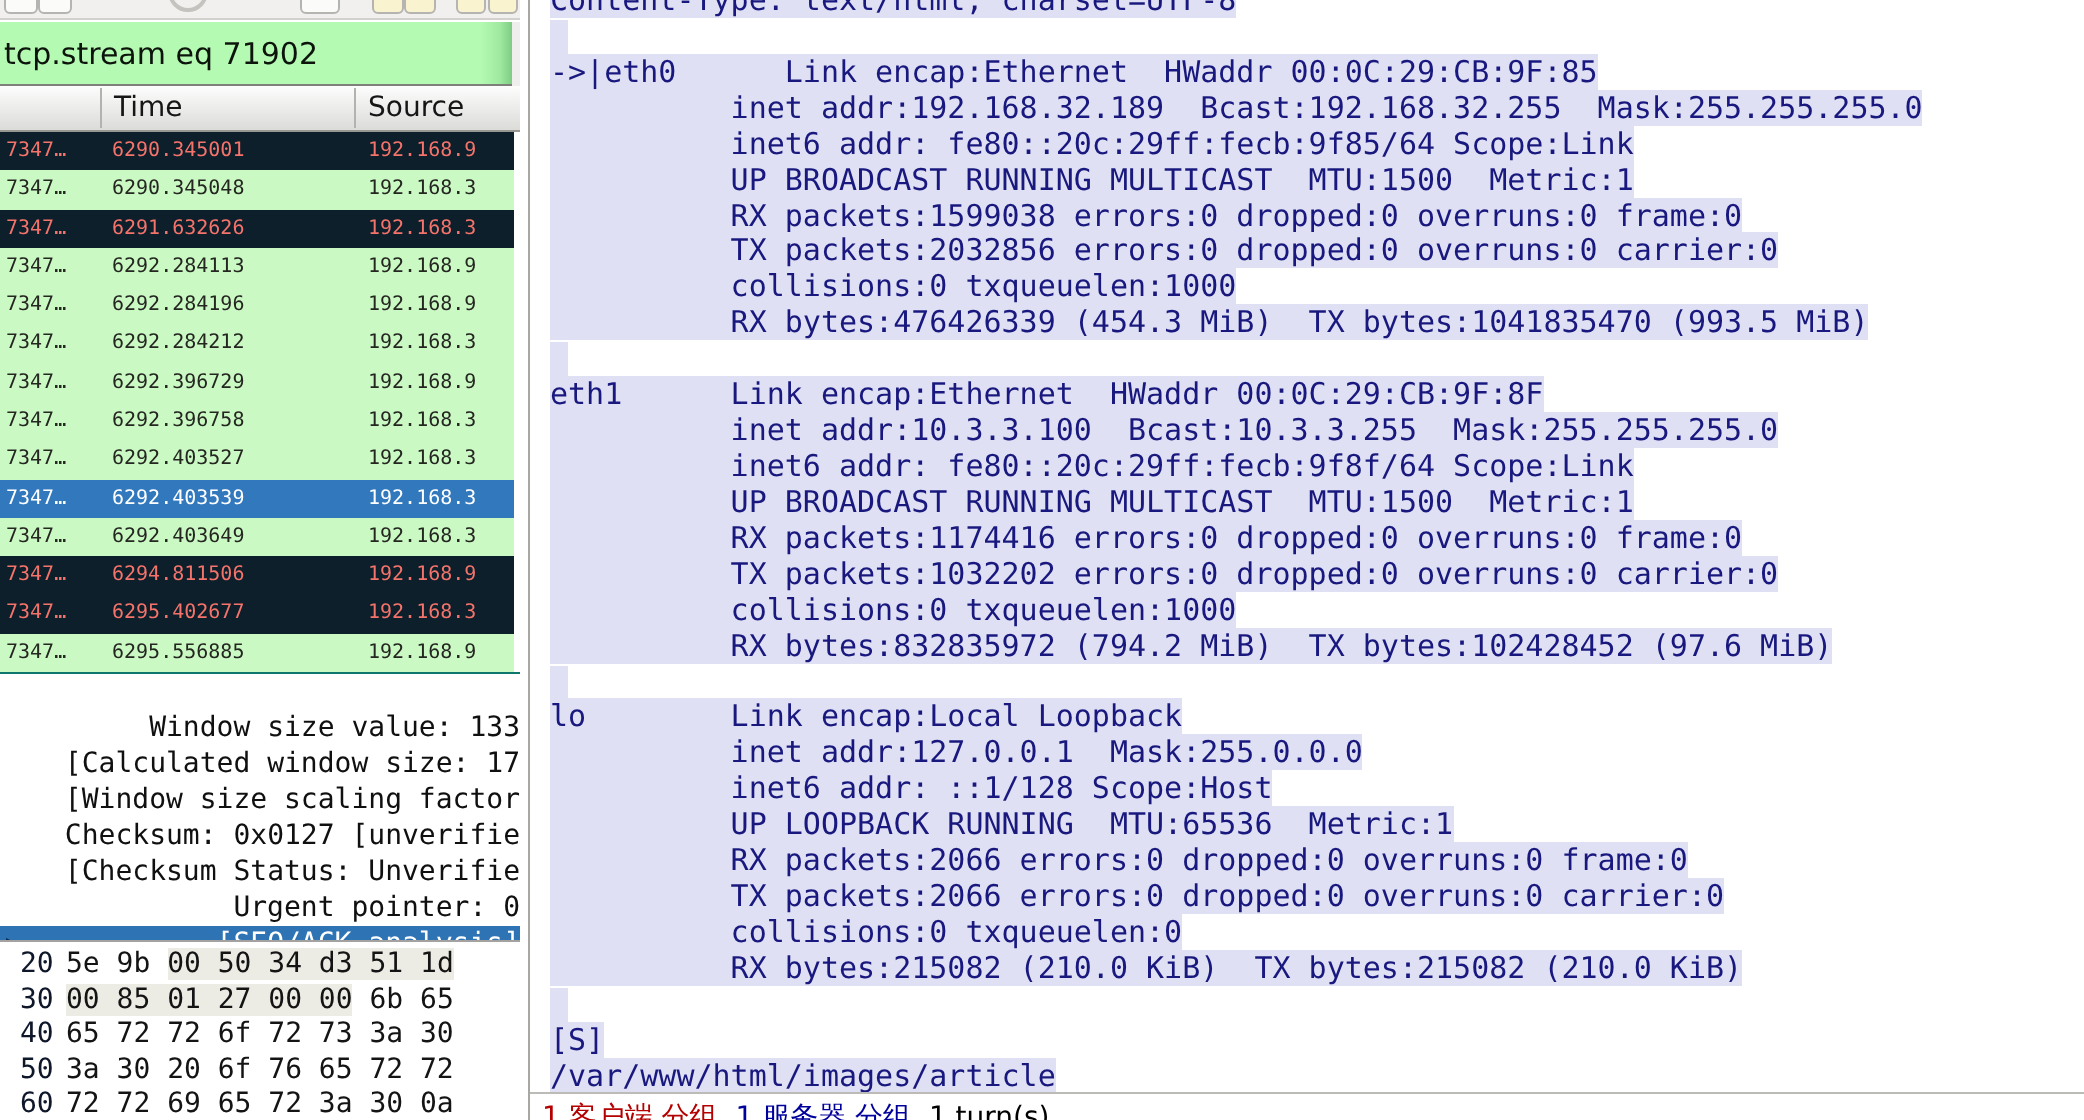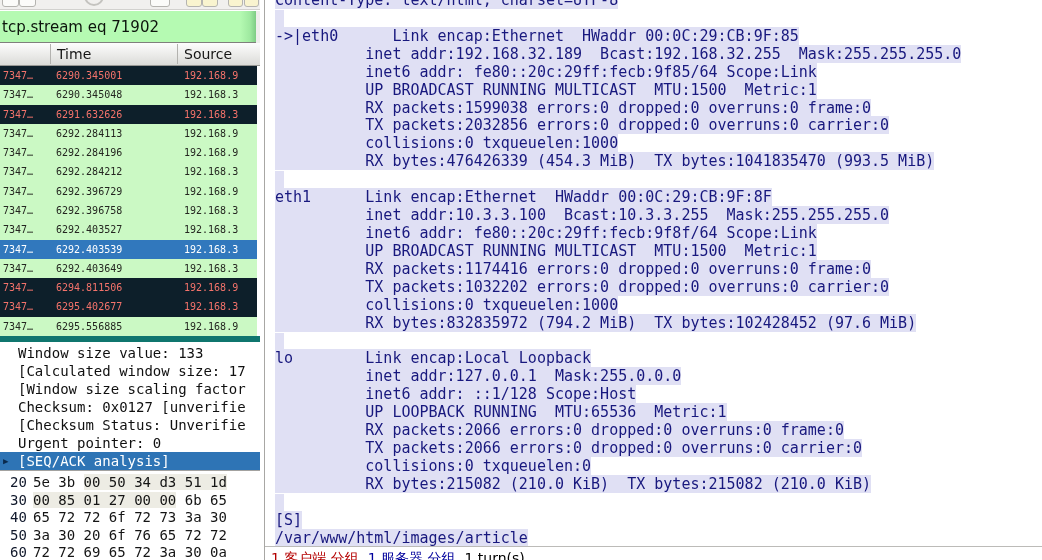--- a/index.html
+++ b/index.html
@@ -32,21 +32,21 @@
   .prow { position:relative; height:19.29px; line-height:19.29px;
     font-family:"DejaVu Sans Mono", monospace; font-size:10px; white-space:nowrap; overflow:hidden; }
   .prow.ok  { background:#cbf9c4; color:#242620; }
   .prow.bad { background:#0d1f2a; color:#f4736b; }
   .prow.selected { background:#3178bd; color:#ffffff; }
   .c-no  { position:absolute; left:3px; }
   .c-time{ position:absolute; left:56px; }
   .c-src { position:absolute; left:184px; }
 
   #detail-pane { position:absolute; left:0; top:336px; width:260px; height:134px;
-    background:#fff; border-top:6px solid #0f766e; overflow:hidden; padding-top:2px; }
+    background:#fff; border-top:1px solid #0f766e; overflow:hidden; padding-top:18px;text-align:right; }
   .drow { position:relative; height:18px; line-height:18px; padding-left:18px;
     font-family:"DejaVu Sans Mono", monospace; font-size:14px; color:#101010;
     white-space:pre; overflow:hidden; }
   .drow.selected { background:#2e74b5; color:#ffffff; }
   .exp { position:absolute; left:3px; top:0; font-size:9px; color:#3c3c3c; }
   .drow.selected .exp { color:#0a2a4d; }
 
   #hex-pane { position:absolute; left:0; top:470px; width:260px; height:90px;
     background:#fff; border-top:1px solid #a3a2a0; overflow:hidden; padding-top:3px; }
   .hxrow { position:relative; height:17.5px; line-height:17.5px;
@@ -174,21 +174,21 @@
       <div class="drow"><span>[Calculated window size: 17</span></div>
       <div class="drow"><span>[Window size scaling factor</span></div>
       <div class="drow"><span>Checksum: 0x0127 [unverifie</span></div>
       <div class="drow"><span>[Checksum Status: Unverifie</span></div>
       <div class="drow"><span>Urgent pointer: 0</span></div>
       <div class="drow selected"><span class="exp">▶</span><span>[SEQ/ACK analysis]</span></div>
       <div class="drow"><span class="exp">▶</span><span>[Timestamps]</span></div>
     </div>
 
   <div id="hex-pane">
-      <div class="hxrow"><span class="hxoff">20</span><span class="hxbytes"><span class="hxseg">5e 3b </span><span class="hxseg hi">00 50 34 d3 51 1d</span></span></div>
+      <div class="hxrow"><span class="hxoff">20</span><span class="hxbytes"><span class="hxseg">5e 9b </span><span class="hxseg hi">00 50 34 d3 51 1d</span></span></div>
       <div class="hxrow"><span class="hxoff">30</span><span class="hxbytes"><span class="hxseg hi">00 85 01 27 00 00</span><span class="hxseg"> 6b 65</span></span></div>
       <div class="hxrow"><span class="hxoff">40</span><span class="hxbytes"><span class="hxseg">65 72 72 6f 72 73 3a 30</span></span></div>
       <div class="hxrow"><span class="hxoff">50</span><span class="hxbytes"><span class="hxseg">3a 30 20 6f 76 65 72 72</span></span></div>
       <div class="hxrow"><span class="hxoff">60</span><span class="hxbytes"><span class="hxseg">72 72 69 65 72 3a 30 0a</span></span></div>
     </div>
 </div>
 
 <div id="follow-dialog">
   <div id="stream-text">
       <div class="sline"><span class="hl">Content-Type: text/html; charset=UTF-8</span></div>

